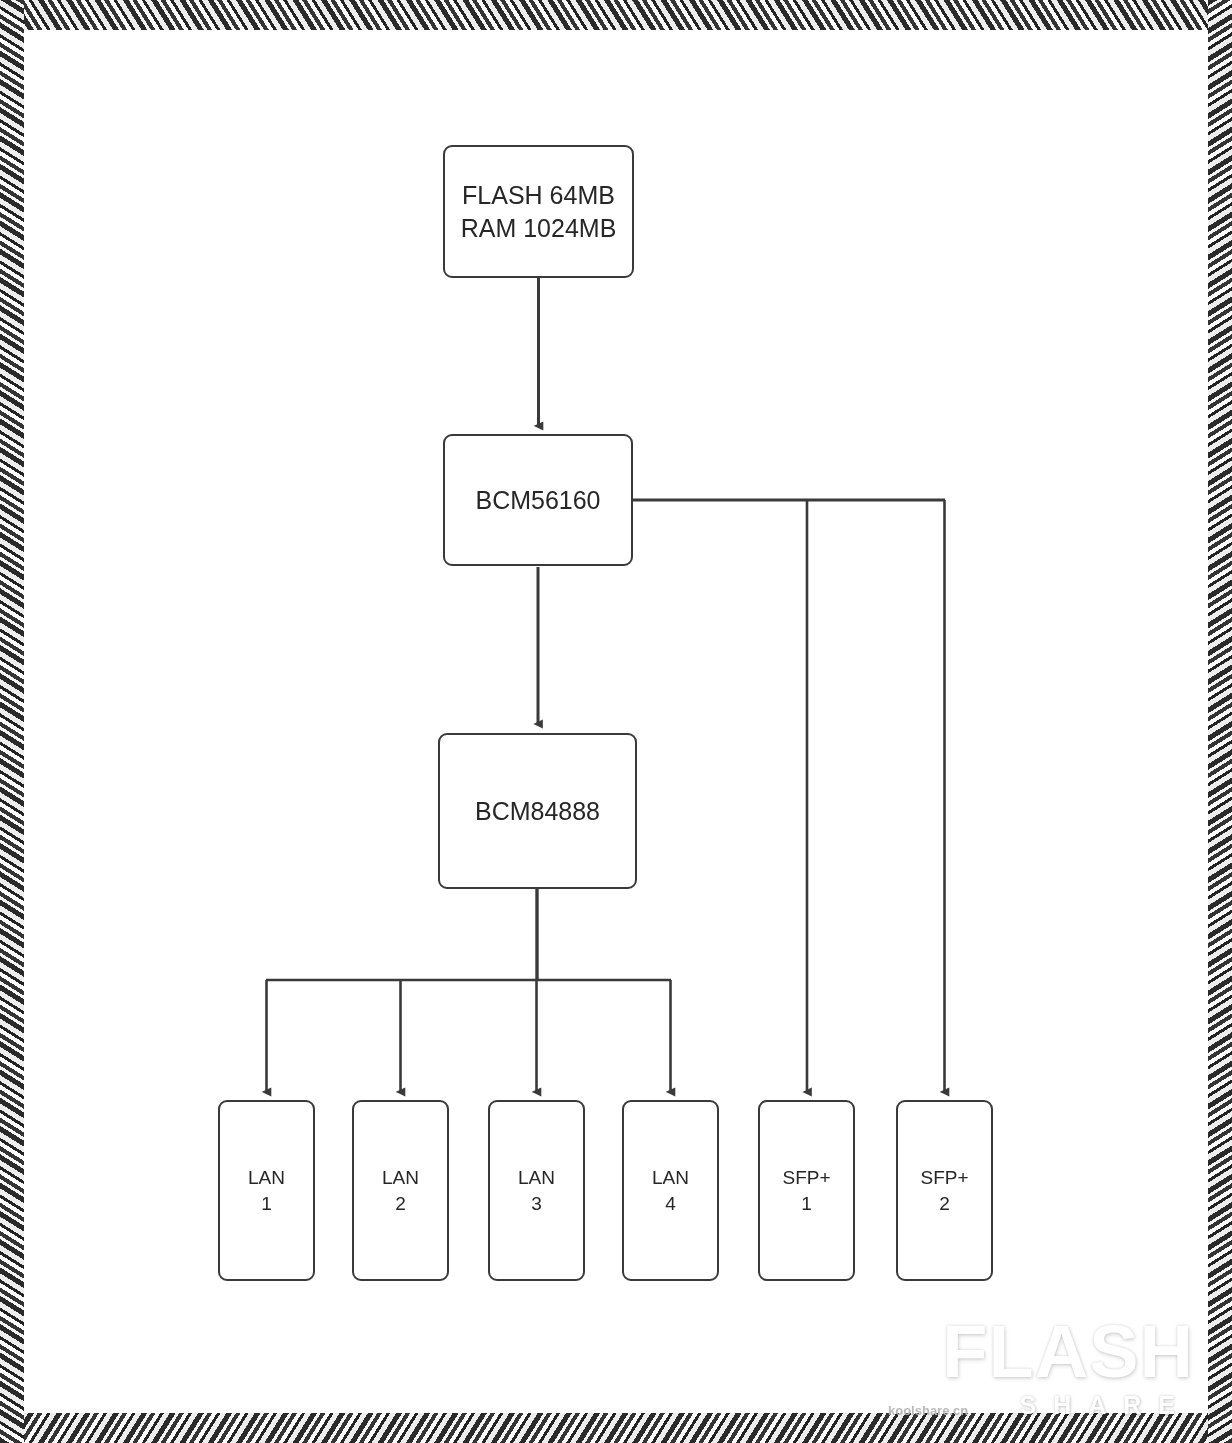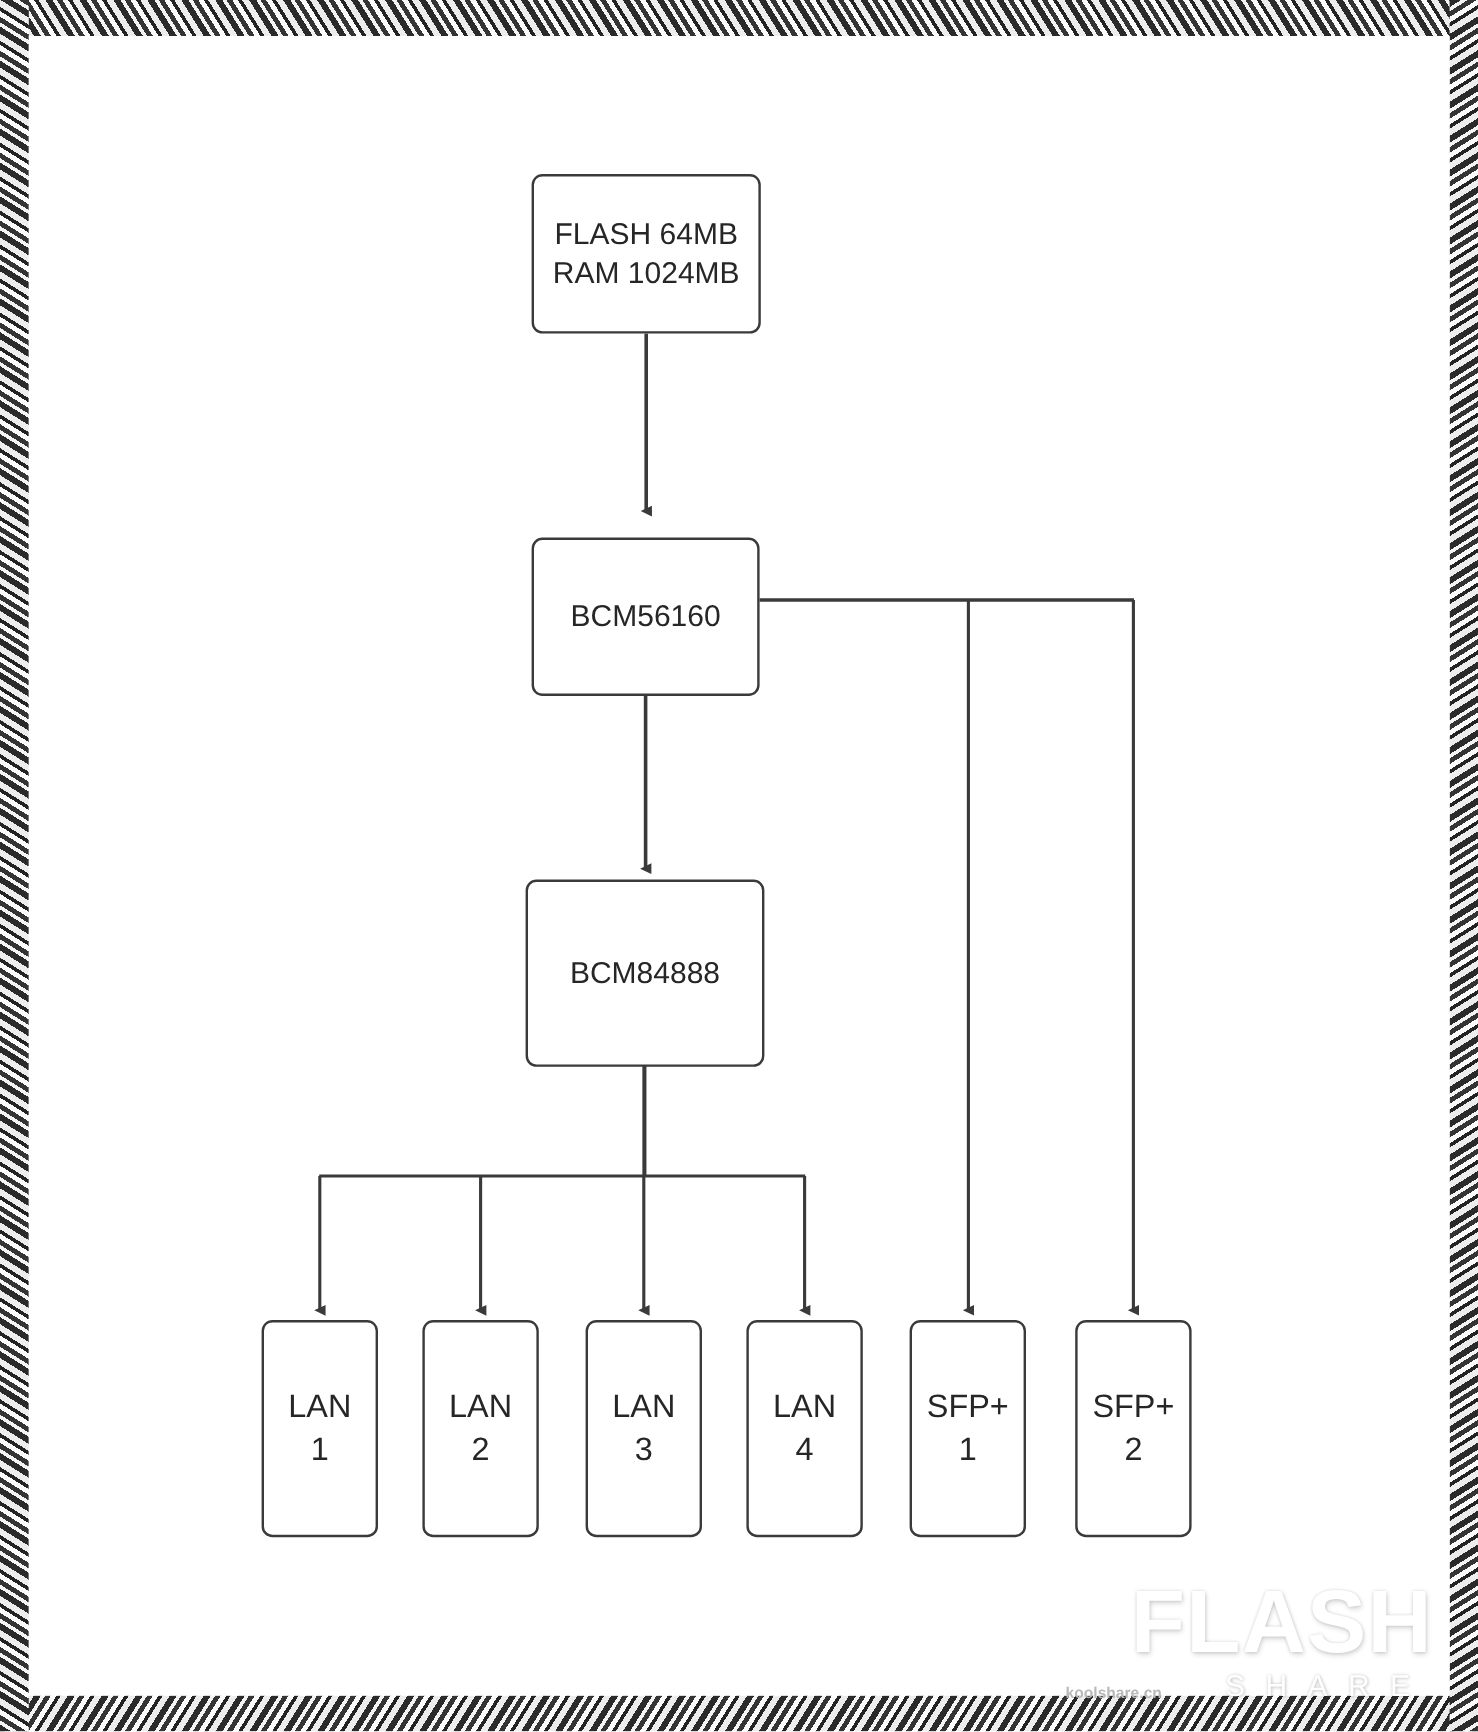--- a/index.html
+++ b/index.html
@@ -78,21 +78,21 @@
     display: flex;
     align-items: center;
     justify-content: center;
     text-align: center;
     color: #262626;
     line-height: 1.32;
     white-space: pre-line;
   }
   .node-mem  { font-size: 25px; }
   .node-chip { font-size: 25px; }
-  .node-port { font-size: 27px; }
+  .node-port { font-size: 19px; }
 
   
   #watermark {
     position: absolute;
     right: 34px;
     bottom: 18px;
     width: 300px;
     height: 118px;
     pointer-events: none;
   }
@@ -104,21 +104,21 @@
     font-weight: bold;
     letter-spacing: 1px;
     color: #ffffff;
     text-shadow: 0 0 3px rgba(0,0,0,0.16), 1px 2px 4px rgba(0,0,0,0.13);
   }
   #wm-share {
     position: absolute;
     right: 6px;
     top: 84px;
     font-size: 25px;
-    font-weight: normal;
+    font-weight: bold;
     letter-spacing: 17px;
     color: #ffffff;
     text-shadow: 0 0 3px rgba(0,0,0,0.18), 1px 1px 3px rgba(0,0,0,0.14);
   }
   #wm-url {
     position: absolute;
     left: -10px;
     top: 96px;
     font-size: 13px;
     font-weight: bold;
@@ -158,21 +158,21 @@
       <path d="M646.5,950 L646.5,1062" stroke="#3a3a3a" stroke-width="2.6" fill="none" marker-end="url(#arrowhead)"></path>
 
       <path d="M609,470 L921,470" stroke="#3a3a3a" stroke-width="2.8" fill="none"></path>
       <path d="M783,470 L783,1062" stroke="#3a3a3a" stroke-width="2.6" fill="none" marker-end="url(#arrowhead)"></path>
       <path d="M920.5,470 L920.5,1062" stroke="#3a3a3a" stroke-width="2.6" fill="none" marker-end="url(#arrowhead)"></path>
     </svg>
 
     <div class="node node-mem" style="left:419px; top:115px; width:191px; height:133px;">FLASH 64MB
 RAM 1024MB</div>
 
-    <div class="node node-chip" style="left:419px; top:418px; width:190px; height:132px;">BCM56160</div>
+    <div class="node node-chip" style="left:419px; top:404px; width:190px; height:132px;">BCM56160</div>
 
     <div class="node node-chip" style="left:414px; top:703px; width:199px; height:156px;">BCM84888</div>
 
     <div class="node node-port" style="left:194px; top:1070px; width:97px; height:181px;">LAN
 1</div>
 
     <div class="node node-port" style="left:328px; top:1070px; width:97px; height:181px;">LAN
 2</div>
 
     <div class="node node-port" style="left:464px; top:1070px; width:97px; height:181px;">LAN

